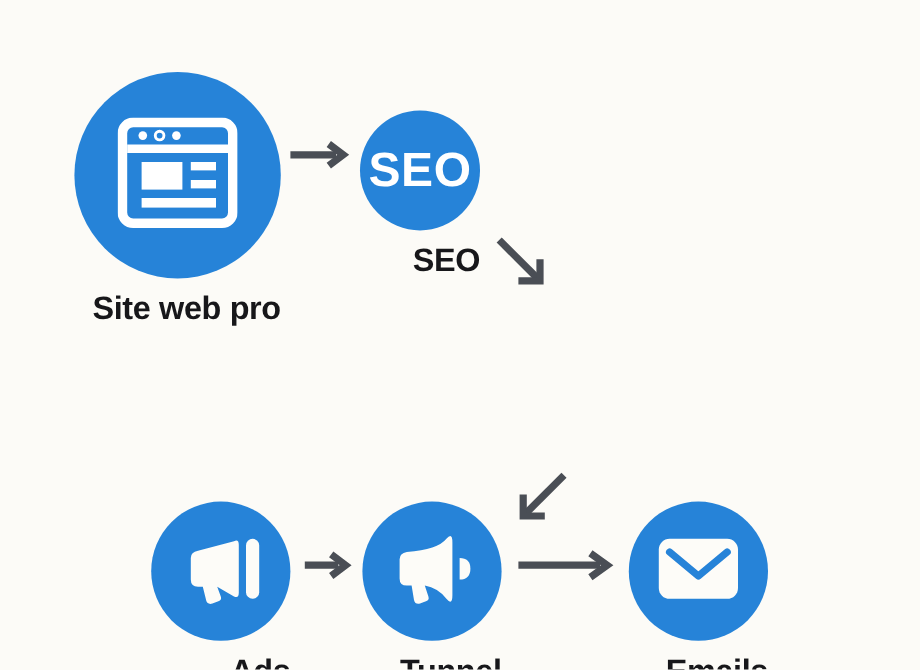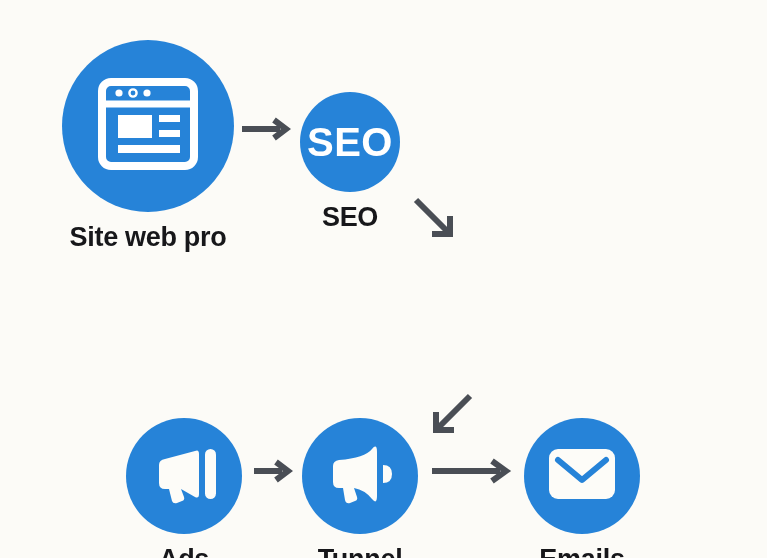--- a/index.html
+++ b/index.html
@@ -17,21 +17,21 @@
   #canvas {
     position: relative;
     width: 767px;
     height: 558px;
     background: #FCFBF7;
   }
   .node {
     position: absolute;
     display: flex;
     flex-direction: column;
-    align-items: center;
+    align-items: flex-end;
   }
   .circle {
     border-radius: 50%;
     background: #2683D8;
     display: flex;
     align-items: center;
     justify-content: center;
     position: relative;
   }
   .node-label {
@@ -52,21 +52,21 @@
     font-family: "Liberation Sans", sans-serif;
   }
   .arrow {
     position: absolute;
   }
   .arrow svg {
     display: block;
     overflow: visible;
   }
   
-  #node-website   { left: 62px;  top: 40px; }
+  #node-website   { left: 62px;  top: 60px; }
   #node-seo       { left: 300px; top: 92px; }
   #node-social    { left: 458px; top: 218px; }
   #node-ads       { left: 126px; top: 418px; }
   #node-funnel    { left: 302px; top: 418px; }
   #node-email     { left: 524px; top: 418px; }
 
   #arrow-website-seo { left: 240px; top: 116px; }
   #arrow-seo-social  { left: 412px; top: 196px; }
   #arrow-social-ads  { left: 428px; top: 392px; }
   #arrow-ads-funnel  { left: 252px; top: 458px; }

